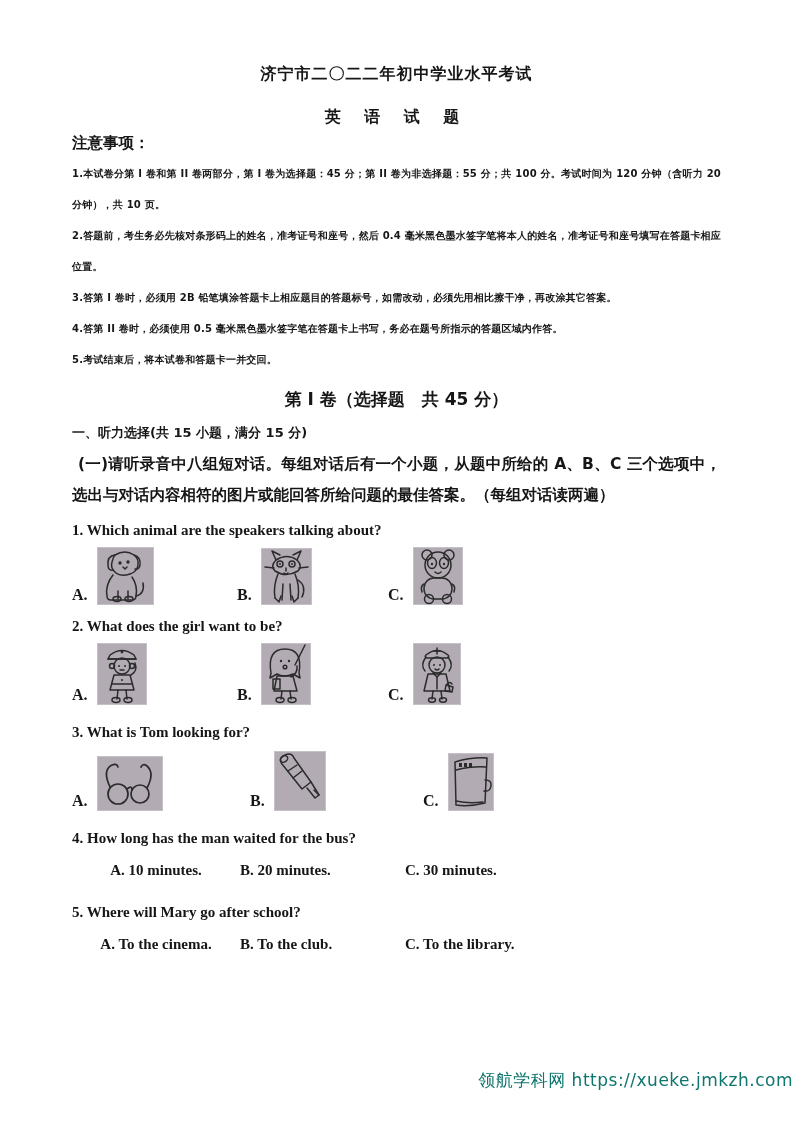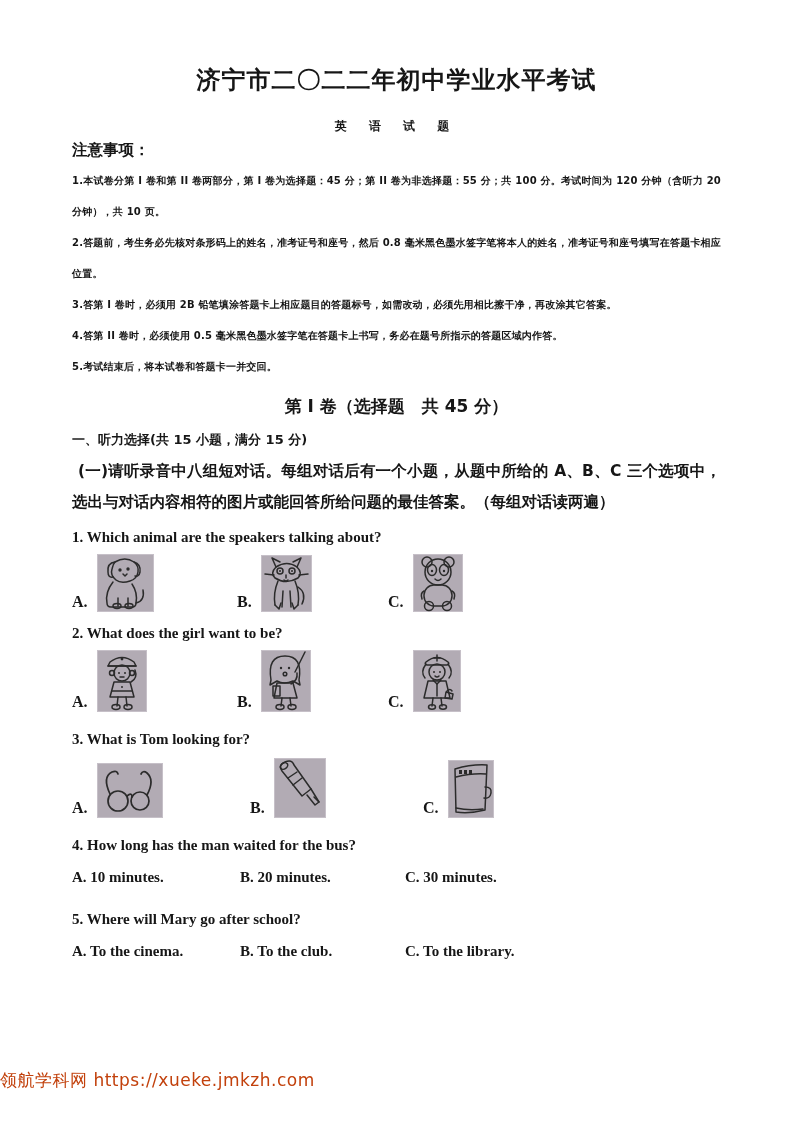--- a/index.html
+++ b/index.html
@@ -10,22 +10,22 @@
     margin:0 auto;
     background:#ffffff;
     overflow:hidden;
     color:#161616;
     font-family:"Liberation Serif", serif;
   }
   .content { padding:64px 72px 0 72px; }
   .cn { font-family:"DejaVu Sans", sans-serif; font-weight:700; }
   .en { font-family:"Liberation Serif", serif; font-weight:700; }
 
-  .title { text-align:center; font-size:24px; letter-spacing:1px; }
-  .subtitle { text-align:center; font-size:12px; letter-spacing:9px; margin-top:22px; }
+  .title { text-align:center; font-size:16px; letter-spacing:1px; }
+  .subtitle { text-align:center; font-size:16px; letter-spacing:9px; margin-top:22px; }
 
   .notice-head { font-size:15.5px; line-height:30px; }
   .notice-item { font-size:10px; line-height:31px; text-align:justify; letter-spacing:0.2px; }
 
   .section-title { text-align:center; font-size:17px; margin-top:8px; line-height:32px; }
   .part-heading { font-size:13px; line-height:32px; margin-top:2px; }
   .instructions { font-size:15.5px; line-height:31px; text-align:justify; text-indent:6px; }
 
   .question { font-size:15px; line-height:26px; margin-top:6px; }
   .q-spaced { margin-top:12px; line-height:30px; }
@@ -36,44 +36,44 @@
   .optrow .col3 { flex:1; }
   .optrow.row3 .col1 { width:178px; }
   .optrow.row3 .col2 { width:173px; }
   .optgroup { display:flex; align-items:flex-end; gap:9px; }
   .optlabel { font-size:16px; line-height:20px; }
 
   .pic { display:inline-block; background:#b2abb4; box-shadow:0 0 0 1px #c6c0c8 inset; }
   .pic svg { display:block; }
 
   .txtrow { display:flex; font-size:15px; line-height:30px; margin-top:2px; }
-  .txtrow .tcol1 { width:168px; }
+  .txtrow .tcol1 { width:168px;text-align:center; }
   .txtrow .tcol2 { width:165px; }
   .txtrow .tcol3 { flex:1; }
 
   .footer {
     position:absolute; left:0; right:0; bottom:30px;
-    text-align:left;
+    text-align:right;
     font-family:"DejaVu Sans", sans-serif;
-    font-size:17px; color:#c2410c; letter-spacing:0.5px;
+    font-size:17px; color:#0f766e; letter-spacing:0.5px;
   }
 </style>
 </head>
 <body>
 
 <div class="page">
   <div class="content">
 
     <div class="title cn">济宁市二〇二二年初中学业水平考试</div>
     <div class="subtitle cn">英 语 试 题</div>
 
     <div class="notice">
       <div class="notice-head cn">注意事项：</div>
       <p class="notice-item cn">1.本试卷分第 I 卷和第 II 卷两部分，第 I 卷为选择题：45 分；第 II 卷为非选择题：55 分；共 100 分。考试时间为 120 分钟（含听力 20 分钟），共 10 页。</p>
-      <p class="notice-item cn">2.答题前，考生务必先核对条形码上的姓名，准考证号和座号，然后 0.8 毫米黑色墨水签字笔将本人的姓名，准考证号和座号填写在答题卡相应位置。</p>
+      <p class="notice-item cn">2.答题前，考生务必先核对条形码上的姓名，准考证号和座号，然后 0.4 毫米黑色墨水签字笔将本人的姓名，准考证号和座号填写在答题卡相应位置。</p>
       <p class="notice-item cn">3.答第 I 卷时，必须用 2B 铅笔填涂答题卡上相应题目的答题标号，如需改动，必须先用相比擦干净，再改涂其它答案。</p>
       <p class="notice-item cn">4.答第 II 卷时，必须使用 0.5 毫米黑色墨水签字笔在答题卡上书写，务必在题号所指示的答题区域内作答。</p>
       <p class="notice-item cn">5.考试结束后，将本试卷和答题卡一并交回。</p>
     </div>
 
     <div class="section-title cn">第 I 卷（选择题　共 45 分）</div>
     <div class="part-heading cn">一、听力选择(共 15 小题，满分 15 分)</div>
     <p class="instructions cn">(一)请听录音中八组短对话。每组对话后有一个小题，从题中所给的 A、B、C 三个选项中，选出与对话内容相符的图片或能回答所给问题的最佳答案。（每组对话读两遍）</p>
 
     <p class="question en">1. Which animal are the speakers talking about?</p>

